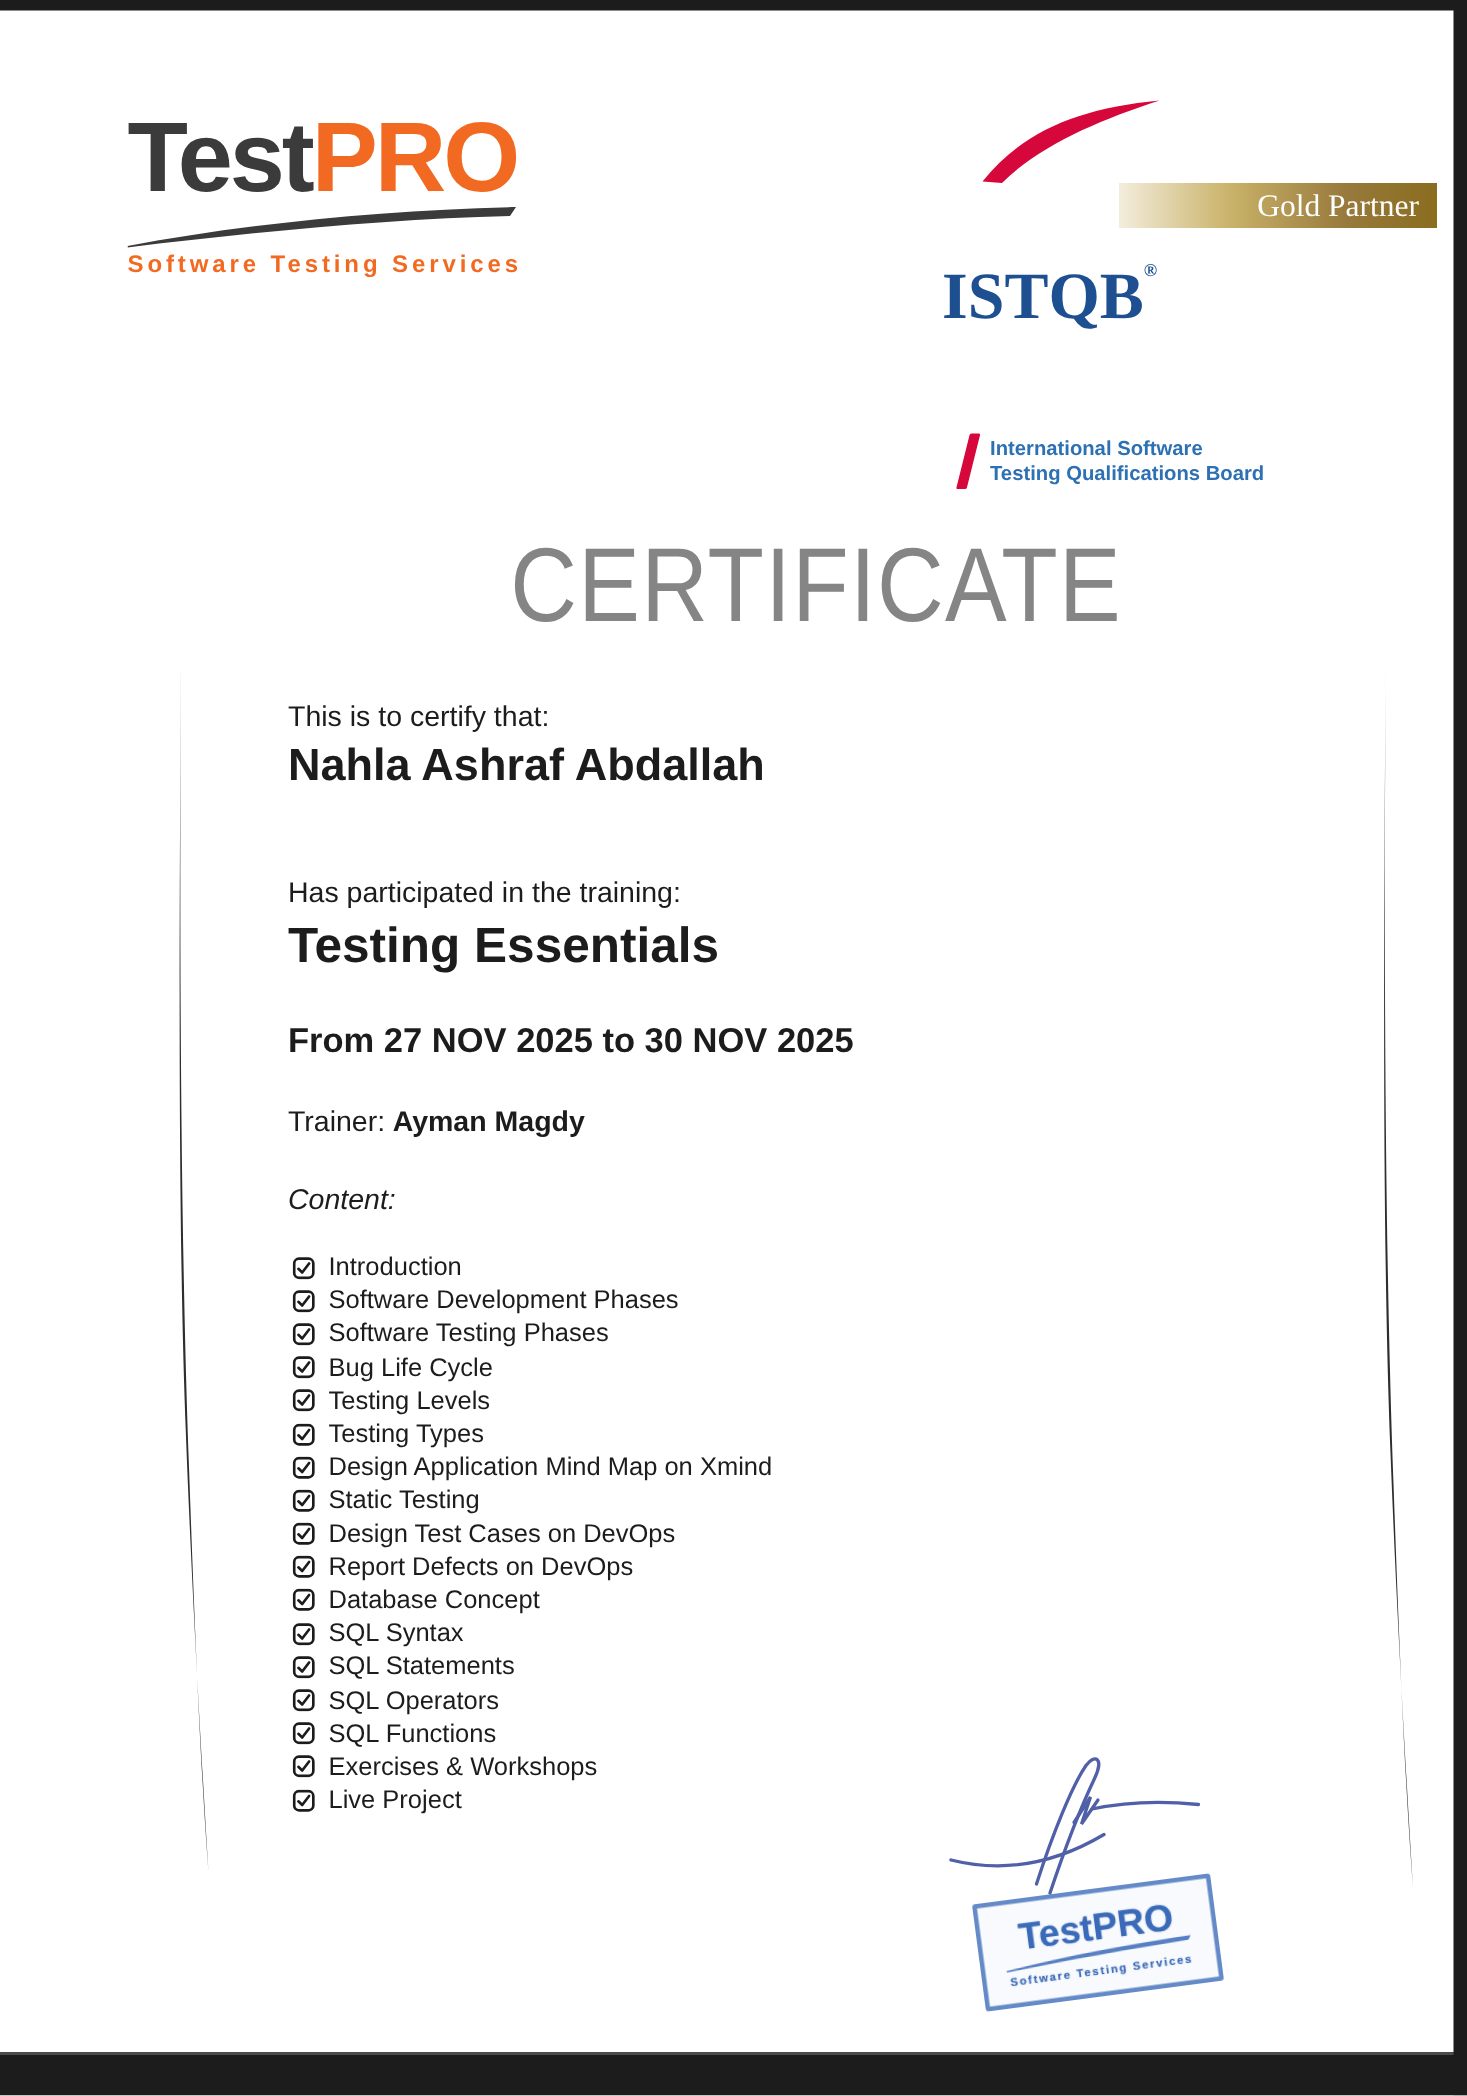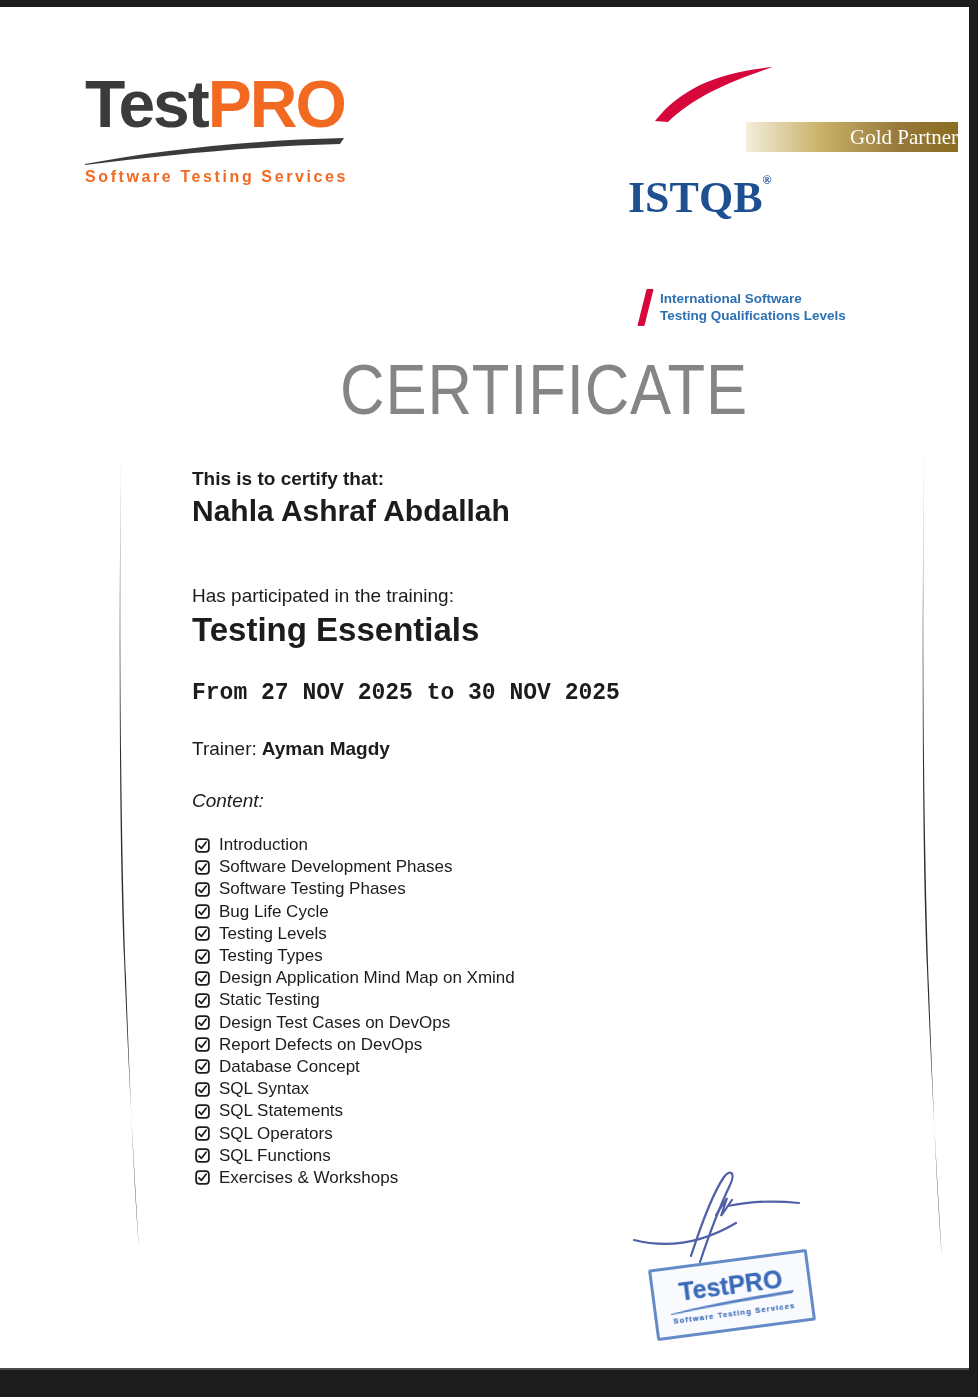--- a/index.html
+++ b/index.html
@@ -27,44 +27,44 @@
   .istqb-word{
     position:absolute;left:0;top:96px;font-family:"Liberation Serif","DejaVu Serif",serif;
     font-weight:bold;font-size:44px;line-height:44px;color:var(--istqb-blue,#1d4f91);
     letter-spacing:0px;white-space:nowrap;
   }
   .istqb-word sup{font-size:12px;vertical-align:28px;}
   .gold-bar{
     position:absolute;left:118px;top:60px;width:212px;height:30px;line-height:30px;
     background:linear-gradient(90deg,var(--gold-light,#f3eddc) 0%,#c9b269 35%,#97793b 72%,var(--gold-dark,#8a6d1f) 100%);
     color:#fff;font-family:"Liberation Serif","DejaVu Serif",serif;font-size:21px;
-    text-align:right;box-sizing:border-box;white-space:nowrap;
+    text-align:right;padding-right:12px;box-sizing:border-box;white-space:nowrap;
   }
   .istqb-slash{position:absolute;left:14px;top:87px;width:7px;height:37px;background:var(--istqb-red,#d6083b);transform:skewX(-14deg);border-radius:1px;}
   .istqb-caption{position:absolute;left:32px;top:88px;font-size:13.5px;font-weight:bold;color:var(--istqb-caption-blue,#2d70b3);line-height:17px;white-space:nowrap;}
 
   
   .title{
     position:absolute;left:0;right:0;top:350px;text-align:center;
     font-size:70px;font-weight:400;color:var(--title-gray,#858585);
     letter-spacing:1px;transform:translateX(55px) scaleX(.88);white-space:nowrap;
   }
 
   
   .side-line{position:absolute;}
   .side-line.left{left:113px;top:403px;}
   .side-line.right{left:916px;top:418px;}
 
   
   .abs{position:absolute;white-space:nowrap;}
-  .certify-label{left:192px;top:468px;font-size:19px;font-weight:bold;}
+  .certify-label{left:192px;top:468px;font-size:19px;}
   .recipient{left:192px;top:494px;font-size:30px;font-weight:bold;}
   .participation{left:192px;top:585px;font-size:19px;text-align:center;}
   .training{left:192px;top:611px;font-size:33px;font-weight:bold;text-align:center;}
-  .daterange{left:192px;top:680px;font-size:23px;font-weight:bold;font-family:Liberation Mono, monospace;}
+  .daterange{left:192px;top:680px;font-size:23px;font-weight:bold;}
   .trainer{left:192px;top:738px;font-size:19px;}
   .trainer .trainer-name{font-weight:bold;margin-left:5px;}
   .content-label{left:192px;top:790px;font-size:19px;font-style:italic;}
 
   .checklist{position:absolute;left:195px;top:834px;}
   .check-row{display:flex;align-items:center;height:22.2px;}
   .check-row svg{flex:0 0 auto;margin-right:9px;}
   .cb-label{font-size:17px;line-height:22px;white-space:nowrap;}
 
   
@@ -101,21 +101,21 @@
   <div class="istqb">
     <svg class="istqb-swoosh" width="120" height="56" viewBox="0 0 120 56">
       <path d="M0,55 C26,22 64,6 118,1 C78,14 38,31 13,56 Z" fill="#d6083b"></path>
     </svg>
     <div class="istqb-word"><span>ISTQB</span><sup>®</sup></div>
     <div class="gold-bar"><span>Gold Partner</span></div>
     <div style="position:relative;top:140px;">
       <div class="istqb-slash"></div>
       <div class="istqb-caption">
         <div>International Software</div>
-        <div>Testing Qualifications Levels</div>
+        <div>Testing Qualifications Board</div>
       </div>
     </div>
   </div>
 
   <div class="title">CERTIFICATE</div>
 
   <svg class="side-line left" width="32" height="845" viewBox="0 0 32 845">
     <path d="M8,0 C6,250 8,440 13,575 C17,690 21,780 26,845 C22,780 15,660 11,555 C6,430 6,250 8,0 Z" fill="#2e2e2e"></path>
   </svg>
   <svg class="side-line right" width="32" height="840" viewBox="0 0 32 840">
@@ -237,20 +237,27 @@
         <path d="M4.2 8.4 L6.9 11 L11.8 4.6" fill="none" stroke="#1c1c1c" stroke-width="1.9" stroke-linecap="round" stroke-linejoin="round"></path>
       </svg>
       <span class="cb-label">SQL Functions</span>
     </div>
       <div class="check-row">
       <svg width="15" height="15" viewBox="0 0 16 16">
         <rect x="1.2" y="1.2" width="13.6" height="13.6" rx="3.4" fill="none" stroke="#1c1c1c" stroke-width="1.9"></rect>
         <path d="M4.2 8.4 L6.9 11 L11.8 4.6" fill="none" stroke="#1c1c1c" stroke-width="1.9" stroke-linecap="round" stroke-linejoin="round"></path>
       </svg>
       <span class="cb-label">Exercises &amp; Workshops</span>
+    </div>
+      <div class="check-row">
+      <svg width="15" height="15" viewBox="0 0 16 16">
+        <rect x="1.2" y="1.2" width="13.6" height="13.6" rx="3.4" fill="none" stroke="#1c1c1c" stroke-width="1.9"></rect>
+        <path d="M4.2 8.4 L6.9 11 L11.8 4.6" fill="none" stroke="#1c1c1c" stroke-width="1.9" stroke-linecap="round" stroke-linejoin="round"></path>
+      </svg>
+      <span class="cb-label">Live Project</span>
     </div>
     </div>
 
   <svg class="signature" width="185" height="108" viewBox="0 0 185 108">
     <g fill="none" stroke="#3e4f9f" stroke-width="2.2" stroke-linecap="round" opacity="0.9">
       <path d="M6,80 C42,89 76,82 108,63"></path>
       <path d="M63,96 C74,62 87,30 96,17 C102,9 108,12 102,25 C92,46 80,78 72,102"></path>
       <path d="M88,55 L99,38 L93,56 L104,40"></path>
       <path d="M100,46 C128,40 152,41 171,43"></path>
     </g>

